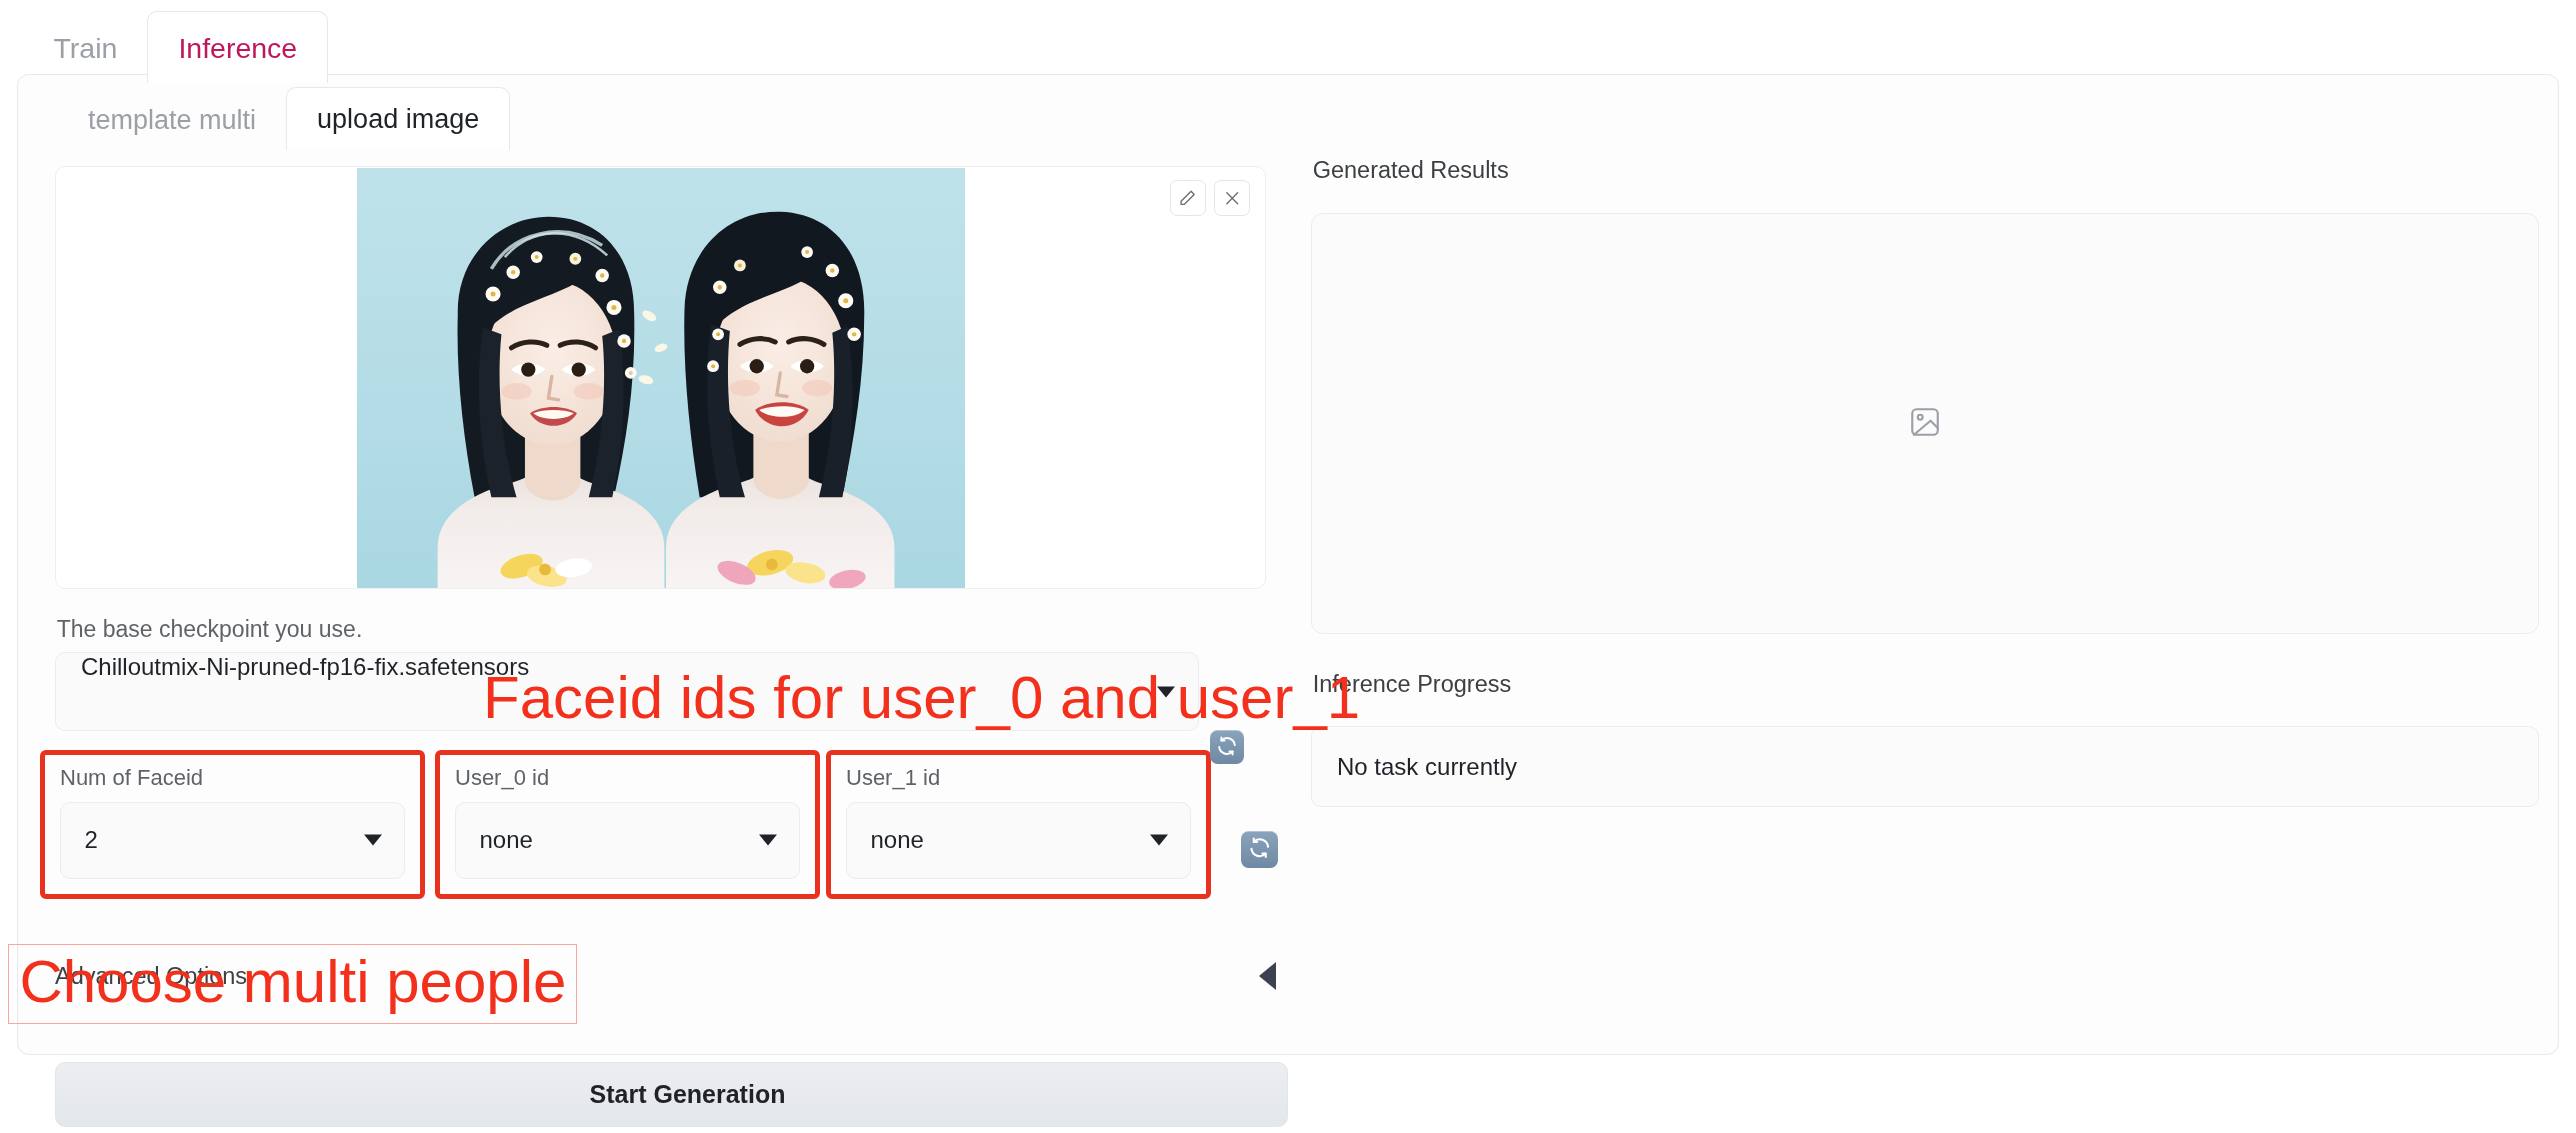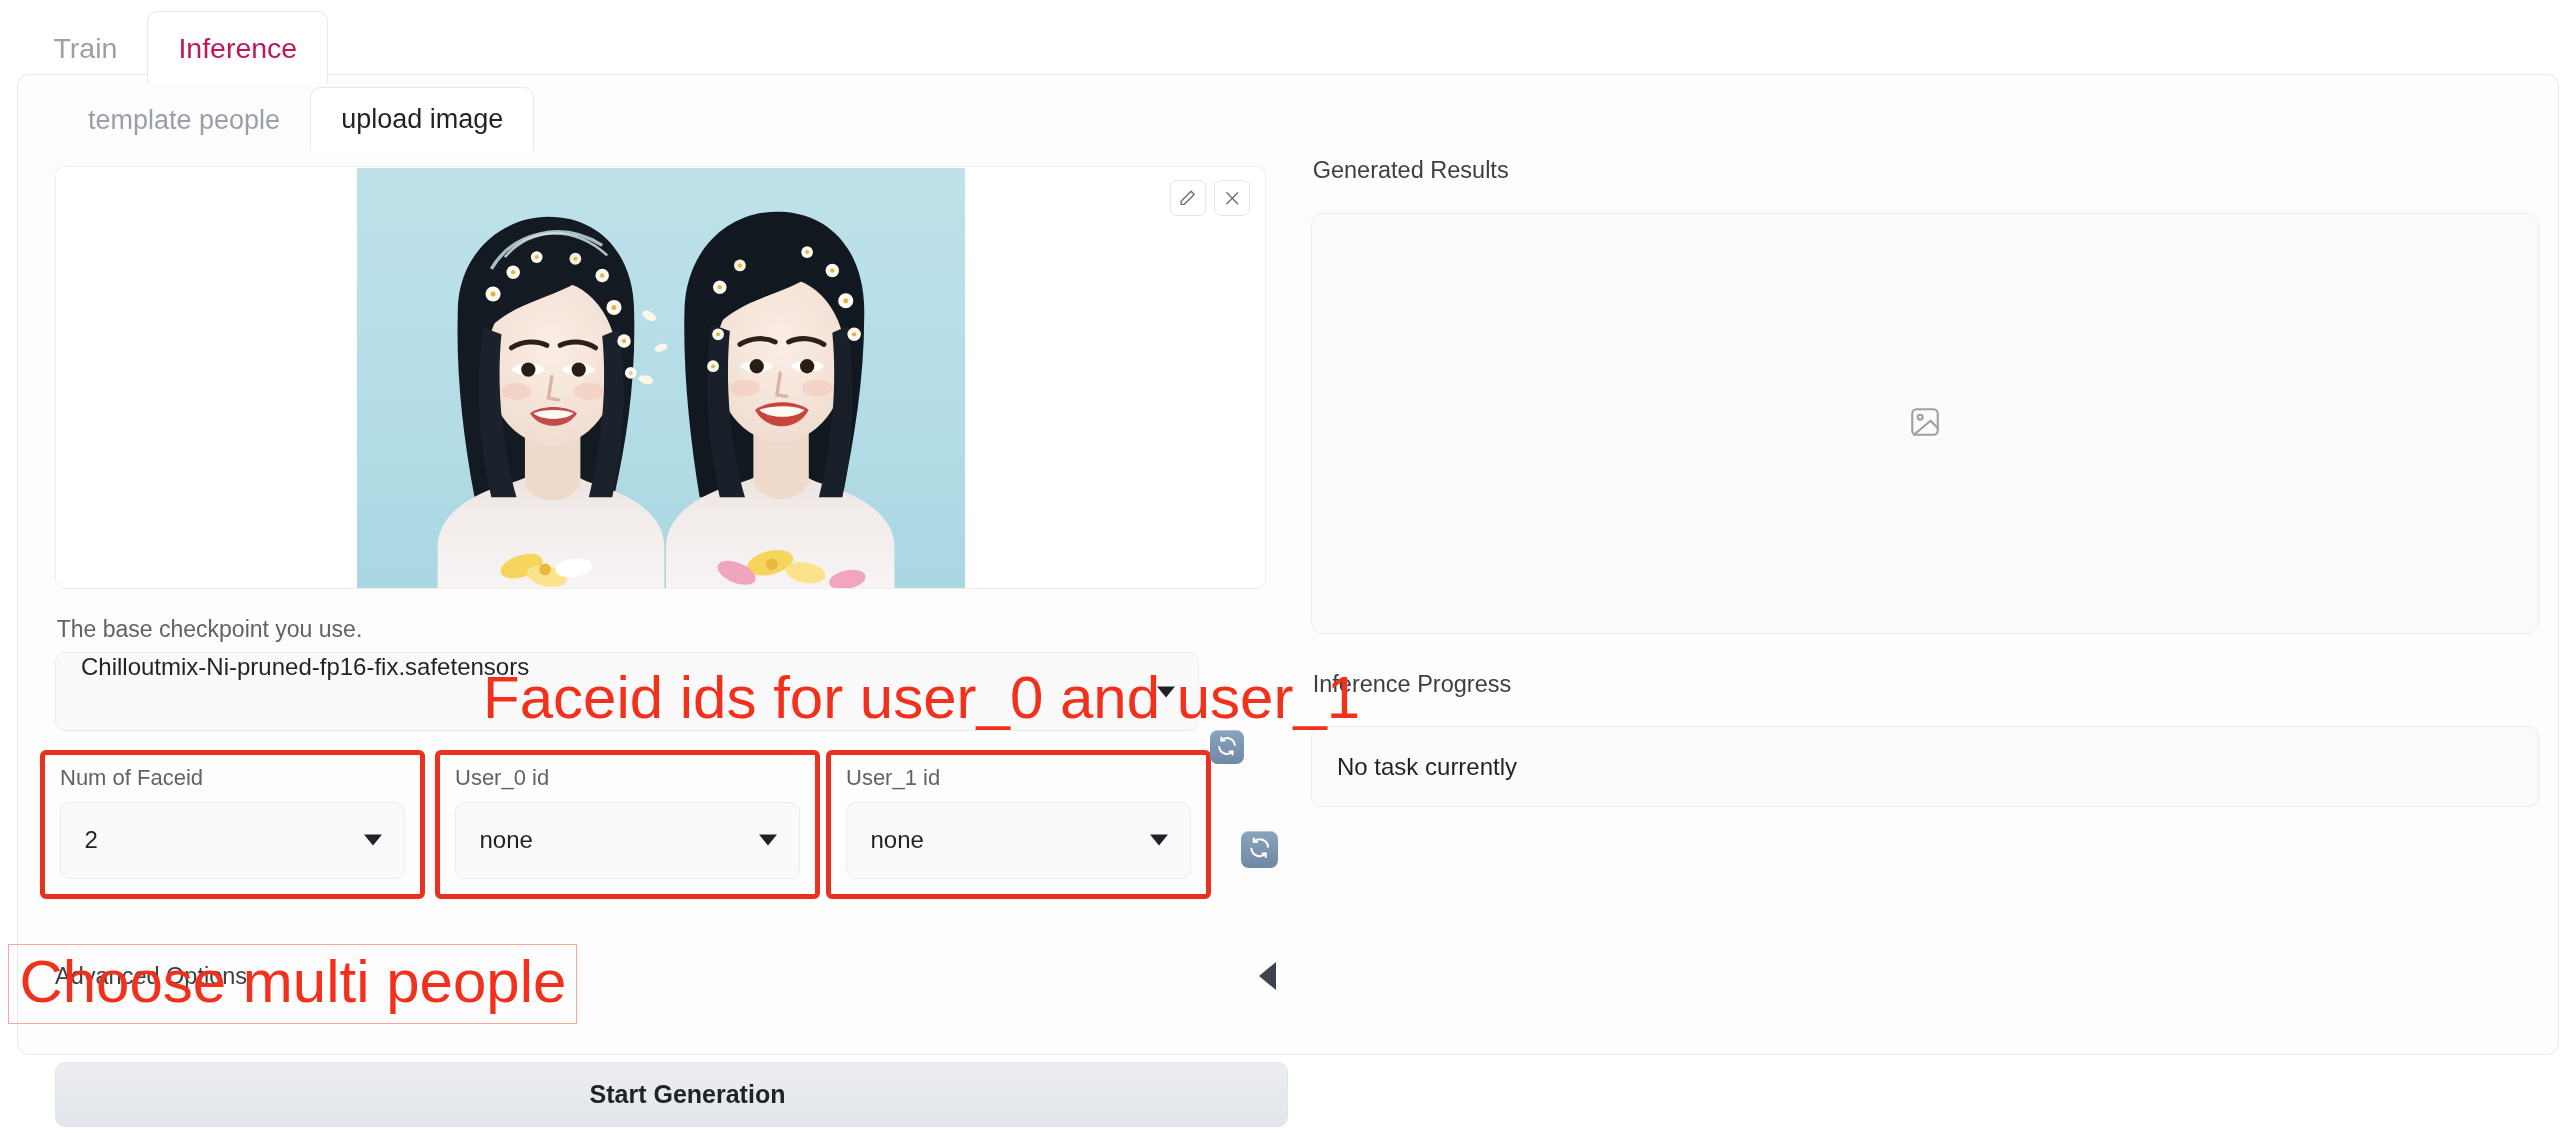--- a/index.html
+++ b/index.html
@@ -214,21 +214,21 @@
 <div class="app">
 
   <div class="tabstrip">
     <div class="tab-outer">Train</div>
     <div class="tab-outer active">Inference</div>
   </div>
 
   <div class="panel">
 
     <div class="subtabs">
-      <div class="subtab">template people</div>
+      <div class="subtab">template multi</div>
       <div class="subtab active">upload image</div>
     </div>
 
     <div class="leftcol">
 
       <div class="imgbox">
         <div class="photo">
           <svg width="608" height="420" viewBox="0 0 724 500" xmlns="http://www.w3.org/2000/svg" style="display:block">
             <defs>
               <linearGradient id="bgg" x1="0" y1="0" x2="0" y2="1">

